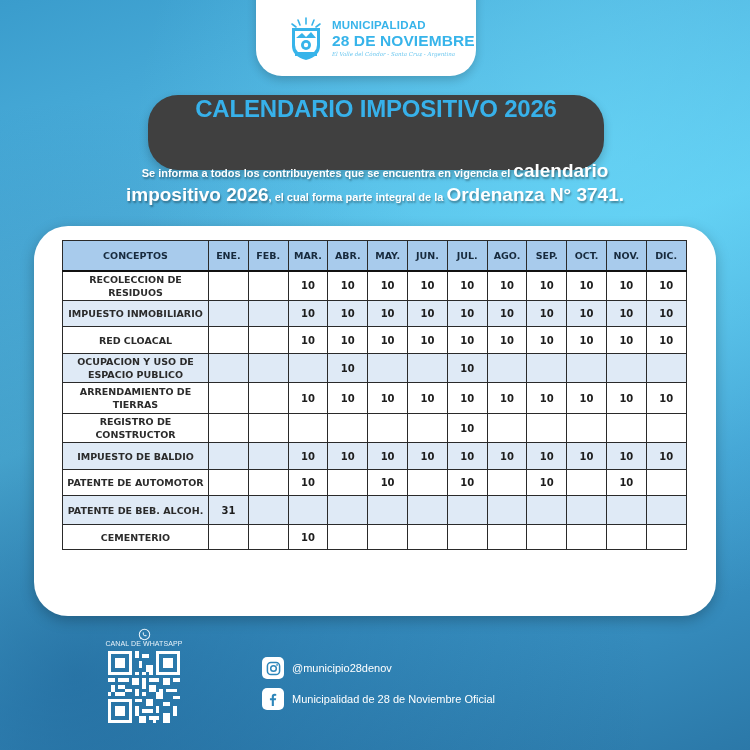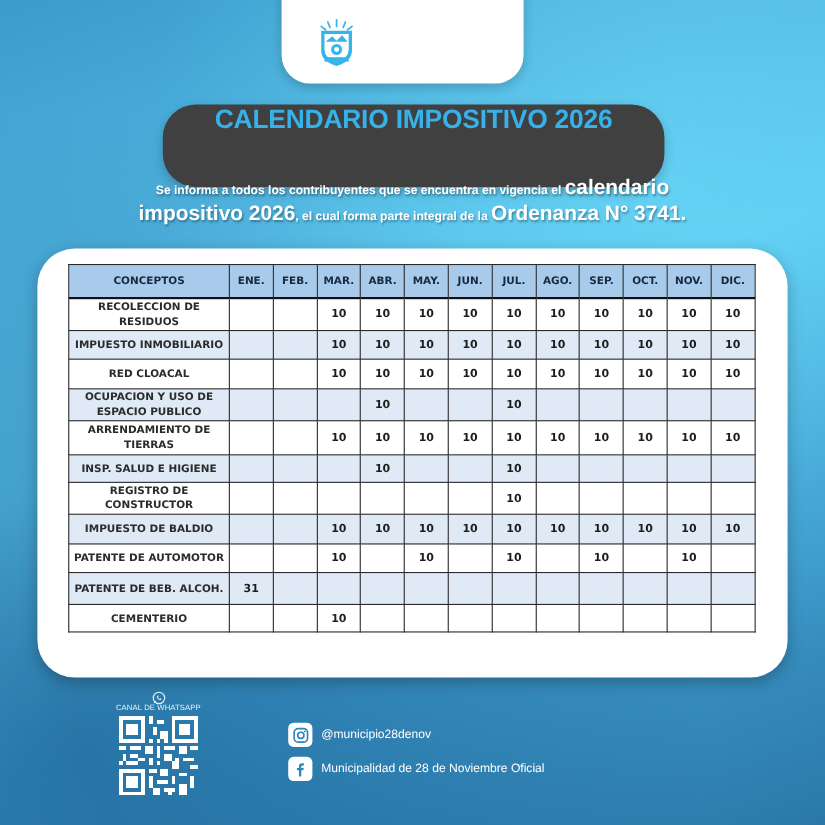--- a/index.html
+++ b/index.html
@@ -104,20 +104,25 @@
           <line x1="34" y1="8" x2="30" y2="11"></line>
       </g>
       <path d="M6 12 H34 V30 Q34 40 20 44 Q6 40 6 30 Z" fill="#37b4ea"></path>
       <path d="M9 15 H31 V29 Q31 37 20 40 Q9 37 9 29 Z" fill="#fff"></path>
       <path d="M10 22 L16 17 L20 21 L25 16 L30 22 Z" fill="#37b4ea"></path>
       <circle cx="20" cy="29" r="5" fill="#37b4ea"></circle>
       <circle cx="20" cy="29" r="2.2" fill="#fff"></circle>
       <rect x="9" y="36" width="22" height="4" fill="#37b4ea"></rect>
     </svg>
   </div>
+  <div class="logo-text">
+    <span class="logo-line1">MUNICIPALIDAD</span>
+    <span class="logo-line2">28 DE NOVIEMBRE</span>
+    <span class="logo-tagline">El Valle del Cóndor - Santa Cruz - Argentina</span>
+  </div>
 </div>
 
 <div class="title-pill">
   <span>CALENDARIO IMPOSITIVO 2026</span>
 </div>
 
 <div class="intro">
   <span class="small">Se informa a todos los contribuyentes que se encuentra en vigencia el </span><span class="big">calendario</span><br>
   <span class="big">impositivo 2026</span><span class="small">, el cual forma parte integral de la </span><span class="big">Ordenanza N° 3741.</span>
 </div>
@@ -225,35 +230,20 @@
         <td>10</td>
         <td>10</td>
         <td>10</td>
         <td>10</td>
         <td>10</td>
         <td>10</td>
         <td>10</td>
         <td>10</td>
         <td>10</td>
         <td>10</td>
-      </tr>
-      <tr class="even" style="height: 25px;">
-        <td class="concept">INSP. SALUD E HIGIENE</td>
-        <td></td>
-        <td></td>
-        <td></td>
-        <td>10</td>
-        <td></td>
-        <td></td>
-        <td>10</td>
-        <td></td>
-        <td></td>
-        <td></td>
-        <td></td>
-        <td></td>
       </tr>
       <tr class="odd" style="height: 29px;">
         <td class="concept">REGISTRO DE CONSTRUCTOR</td>
         <td></td>
         <td></td>
         <td></td>
         <td></td>
         <td></td>
         <td></td>
         <td>10</td>

